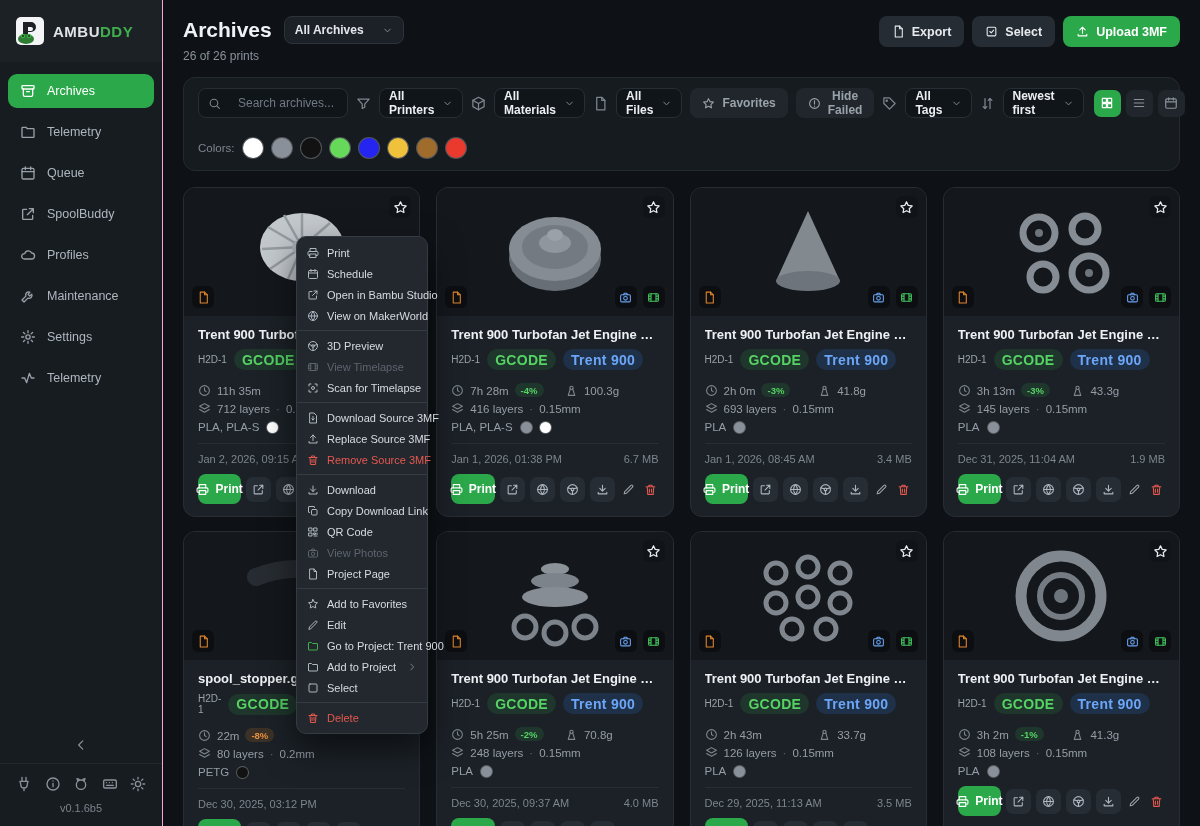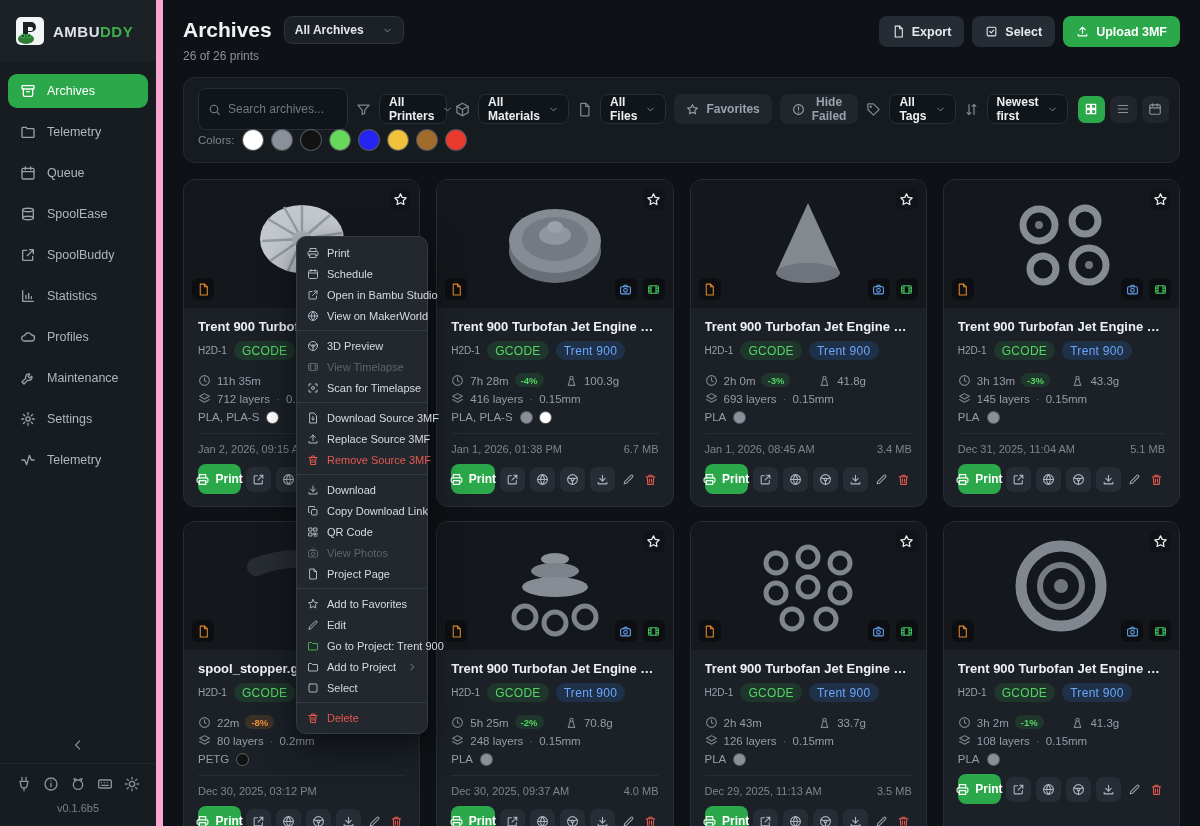--- a/index.html
+++ b/index.html
@@ -4,21 +4,21 @@
 <style>
   * { margin:0; padding:0; box-sizing:border-box; }
   html,body { width:1200px; height:826px; overflow:hidden; background:#0e1216; color:#dfe3e8;
     font-family:"Liberation Sans", sans-serif; }
   svg { display:block; }
   .ic svg { width:100%; height:100%; }
   .ic { display:inline-flex; flex:none; }
 
   
   .sidebar { position:absolute; left:0; top:0; bottom:0; width:163px; background:#171c20;
-    border-right:7px solid #f9a8d4; display:flex; flex-direction:column; }
+    border-right:1px solid #f9a8d4; display:flex; flex-direction:column; }
   .logo { height:62px; display:flex; align-items:center; gap:7px; padding:0 14px; background:#1c2125; }
   .logo-text { font-weight:bold; font-size:15px; letter-spacing:.5px; }
   .logo-text .g { color:#3fae4c; }
   .nav { padding:12px 8px; display:flex; flex-direction:column; gap:7px; }
   .nav-item { height:34px; border-radius:9px; display:flex; align-items:center; gap:11px;
     padding:0 12px; color:#aeb6bf; font-size:12.5px; cursor:pointer; }
   .nav-item .ic { width:16px; height:16px; color:#98a0a9; }
   .nav-item.active { background:#2ba84a; color:#fff; }
   .nav-item.active .ic { color:#fff; }
   .side-bottom { margin-top:auto; }
@@ -41,40 +41,40 @@
   .btn { display:flex; align-items:center; gap:7px; background:#262c33; color:#e6eaee; border:none;
     border-radius:8px; height:31px; padding:0 13px; font-size:12.5px; font-weight:bold;
     font-family:inherit; cursor:pointer; }
   .btn .ic { width:13px; height:13px; }
   .btn.green { background:#2ba84a; color:#fff; }
 
   
   .filter-panel { margin-top:14px; background:#161b20; border:1px solid #242a31; border-radius:12px;
     padding:10px 14px 12px; }
   .f-row { display:flex; align-items:center; gap:8px; }
-  .search-box { width:150px; height:42px; background:#10151a; border:1px solid #272e36; border-radius:8px;
-    display:flex; align-items:center; gap:7px; padding:0 9px; }
+  .search-box { width:150px; height:30px; background:#10151a; border:1px solid #272e36; border-radius:8px;
+    display:flex; align-items:center; gap:17px; padding:0 9px; }
   .search-box .ic { width:13px; height:13px; color:#7d858e; }
   .search-box input { flex:1; min-width:0; background:transparent; border:none; outline:none;
     color:#dfe3e8; font-size:12px; font-family:inherit; }
   .search-box input::placeholder { color:#707984; }
   .mini-ic { width:15px; height:15px; color:#7d858e; }
   .sel { height:30px; background:#10151a; border:1px solid #272e36; border-radius:8px; display:flex;
     align-items:center; justify-content:space-between; gap:8px; padding:0 9px; font-size:12px;
     font-weight:bold; color:#eceff2; cursor:pointer; }
   .sel .ic { width:11px; height:11px; color:#8a929b; }
   .fbtn { display:flex; align-items:center; gap:7px; background:#20262c; border:none; border-radius:8px;
     height:30px; padding:0 12px; color:#9aa2ab; font-size:12px; font-weight:bold; font-family:inherit; cursor:pointer; }
   .fbtn .ic { width:13px; height:13px; }
   .toggles { display:flex; gap:5px; margin-left:2px; }
   .tgl { width:27px; height:27px; border-radius:7px; background:#20262c; border:none; color:#8a929b;
     display:flex; align-items:center; justify-content:center; cursor:pointer; }
   .tgl .ic { width:14px; height:14px; }
   .tgl.active { background:#2ba84a; color:#fff; }
-  .c-row { display:flex; align-items:center; gap:9px; margin-top:0; }
+  .c-row { display:flex; align-items:center; gap:9px; margin-top:20px; }
   .c-label { font-size:11.5px; color:#7d858e; }
   .swatch { width:20px; height:20px; border-radius:50%; border:none; cursor:pointer;
     box-shadow:0 0 0 1px rgba(255,255,255,.25); }
 
   
   .grid { margin-top:16px; display:grid; grid-template-columns:repeat(4, minmax(0,1fr));
     gap:14px 16px; }
   .card { background:#1b2127; border:1px solid #262d34; border-radius:12px; overflow:hidden; position:relative; }
   .thumb { height:128px; background:#14181d; position:relative; display:flex; align-items:center; justify-content:center; }
   .thumb > svg { width:120px; height:110px; }
@@ -86,21 +86,21 @@
   .src-badge .ic { width:13px; height:13px; }
   .tr-badges { position:absolute; bottom:8px; right:8px; display:flex; gap:6px; }
   .tr-badges span.bdg { width:22px; height:22px; background:rgba(5,7,9,.55); border-radius:6px;
     display:flex; align-items:center; justify-content:center; }
   .bdg.cam { color:#66a3f0; } .bdg.film { color:#41c45c; }
   .bdg .ic { width:13px; height:13px; }
   .card-body { padding:11px 14px 12px; }
   .c-title { font-size:13px; font-weight:bold; color:#eef1f4; white-space:nowrap; overflow:hidden; text-overflow:ellipsis; }
   .c-badges { display:flex; align-items:center; gap:7px; margin-top:7px; }
   .printer-name { font-size:10px; color:#9aa2ab; }
-  .pill { font-size:12px; font-weight:normal; padding:2.5px 8px; border-radius:99px; letter-spacing:.3px; }
+  .pill { font-size:14px; font-weight:bold; padding:2.5px 8px; border-radius:99px; letter-spacing:.3px; }
   .pill.gcode { background:rgba(46,160,67,.17); color:#56d364; }
   .pill.blue  { background:rgba(56,139,253,.16); color:#6ca6f8; }
   .pill.yellow{ background:rgba(210,153,34,.16); color:#e3b341; }
   .stats { margin-top:9px; font-size:11.5px; color:#959da7; }
   .s-line { display:flex; align-items:flex-end; gap:6px; min-height:18px; }
   .s-grid { display:grid; grid-template-columns:1.15fr 1fr; align-items:center; }
   .s-line .ic { width:13px; height:13px; color:#7d858e; }
   .delta { font-size:9.5px; font-weight:bold; padding:1.5px 6px; border-radius:99px; }
   .delta.green { background:rgba(46,160,67,.17); color:#56d364; }
   .delta.orange{ background:rgba(219,130,38,.17); color:#e8903c; }
@@ -177,44 +177,25 @@
           <svg viewBox="0 0 24 24" fill="none" stroke="currentColor" stroke-width="2" stroke-linecap="round" stroke-linejoin="round">
             <rect x="3" y="5" width="18" height="16" rx="2"></rect>
             <path d="M8 3v4M16 3v4M3 10h18"></path>
           </svg>
         </span>
         <span>Queue</span>
       </div>
       <div class="nav-item">
         <span class="ic">
           <svg viewBox="0 0 24 24" fill="none" stroke="currentColor" stroke-width="2" stroke-linecap="round" stroke-linejoin="round">
-            <ellipse cx="12" cy="6" rx="8" ry="2.6"></ellipse>
-            <ellipse cx="12" cy="18" rx="8" ry="2.6"></ellipse>
-            <path d="M4 6v12M20 6v12"></path>
-          </svg>
-        </span>
-        <span>SpoolEase</span>
-      </div>
-      <div class="nav-item">
-        <span class="ic">
-          <svg viewBox="0 0 24 24" fill="none" stroke="currentColor" stroke-width="2" stroke-linecap="round" stroke-linejoin="round">
             <path d="M14 4h6v6M20 4l-9 9"></path>
             <path d="M19 14v5a1 1 0 0 1-1 1H5a1 1 0 0 1-1-1V6a1 1 0 0 1 1-1h5"></path>
           </svg>
         </span>
         <span>SpoolBuddy</span>
-      </div>
-      <div class="nav-item">
-        <span class="ic">
-          <svg viewBox="0 0 24 24" fill="none" stroke="currentColor" stroke-width="2" stroke-linecap="round" stroke-linejoin="round">
-            <path d="M4 4v16h16"></path>
-            <path d="M9 16v-5M13 16V8M17 16v-3"></path>
-          </svg>
-        </span>
-        <span>Statistics</span>
       </div>
       <div class="nav-item">
         <span class="ic">
           <svg viewBox="0 0 24 24" fill="none" stroke="currentColor" stroke-width="2" stroke-linecap="round" stroke-linejoin="round">
             <path d="M6.5 18a4 4 0 1 1 .6-7.96A5.5 5.5 0 0 1 17.5 9a4.5 4.5 0 0 1-.5 9z"></path>
           </svg>
         </span>
         <span>Profiles</span>
       </div>
       <div class="nav-item">
@@ -343,21 +324,21 @@
               <path d="M21 21l-4.3-4.3"></path>
             </svg>
           </span>
         <input placeholder="Search archives..." style="">
       </div>
       <span class="ic mini-ic">
           <svg viewBox="0 0 24 24" fill="none" stroke="currentColor" stroke-width="2" stroke-linecap="round" stroke-linejoin="round">
             <path d="M3 5h18l-7 8v5l-4 2v-7z"></path>
           </svg>
         </span>
-      <div class="sel" style="width:68px">
+      <div class="sel" style="width:84px">
         <span>All Printers</span>
           <span class="ic">
             <svg viewBox="0 0 24 24" fill="none" stroke="currentColor" stroke-width="2" stroke-linecap="round" stroke-linejoin="round">
               <path d="M6 9l6 6 6-6"></path>
             </svg>
           </span>
       </div>
       <span class="ic mini-ic">
           <svg viewBox="0 0 24 24" fill="none" stroke="currentColor" stroke-width="2" stroke-linecap="round" stroke-linejoin="round">
             <path d="M12 2l9 5v10l-9 5-9-5V7z"></path>
@@ -1024,21 +1005,21 @@
               <span style="color: rgb(92, 100, 110);">·</span>
               <span>0.15mm</span>
             </div>
             <div class="s-line">
               <span>PLA</span>
               <span class="dotc" style="background: rgb(138, 144, 153);"></span>
             </div>
           </div>
           <div class="c-foot">
             <span>Dec 31, 2025, 11:04 AM</span>
-            <span>5.1 MB</span>
+            <span>1.9 MB</span>
           </div>
           <div class="c-actions">
             <button class="print-btn">
               <span class="ic">
                 <svg viewBox="0 0 24 24" fill="none" stroke="currentColor" stroke-width="2" stroke-linecap="round" stroke-linejoin="round">
                   <path d="M6 9V3h12v6"></path>
                   <path d="M6 17H4a2 2 0 0 1-2-2v-4a2 2 0 0 1 2-2h16a2 2 0 0 1 2 2v4a2 2 0 0 1-2 2h-2"></path>
                   <rect x="6" y="14" width="12" height="7"></rect>
                 </svg>
               </span>

